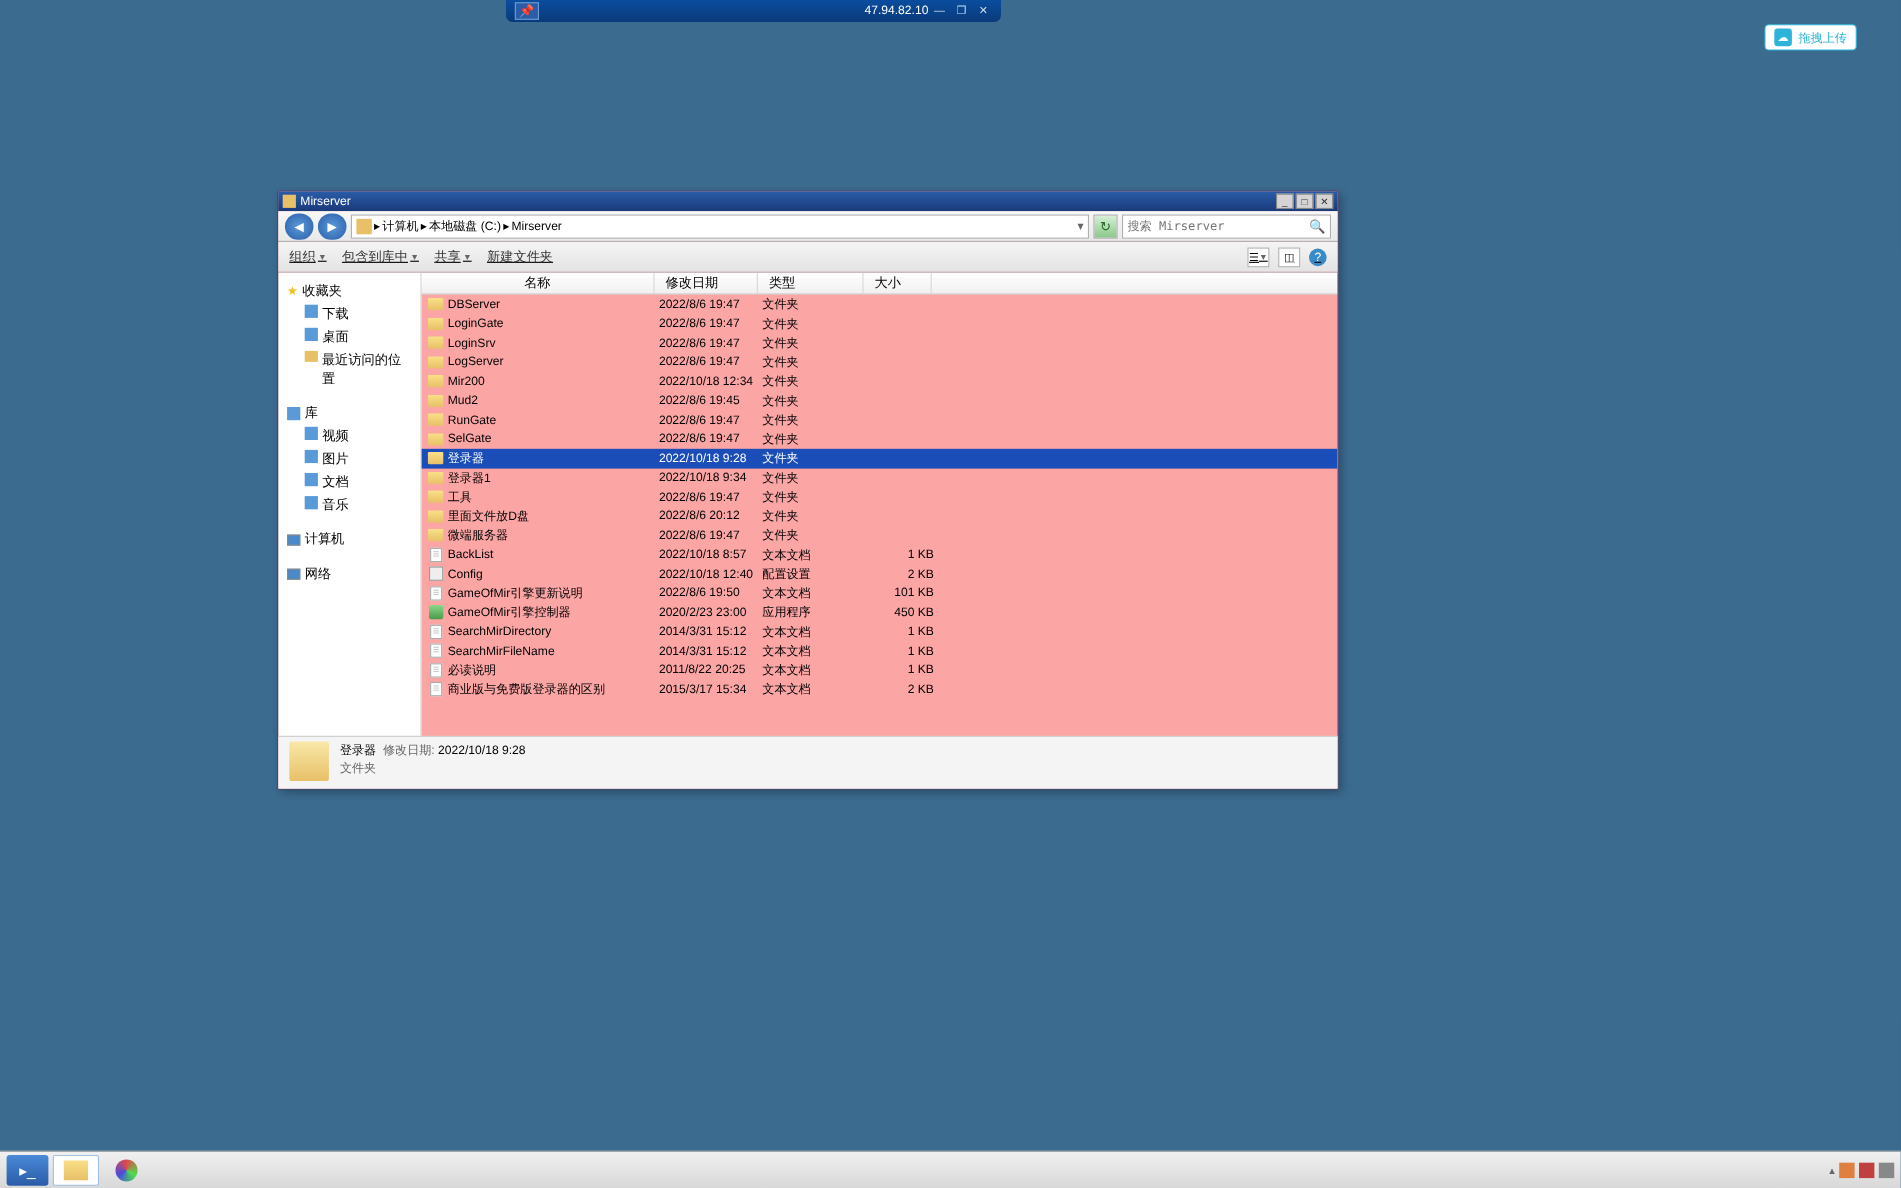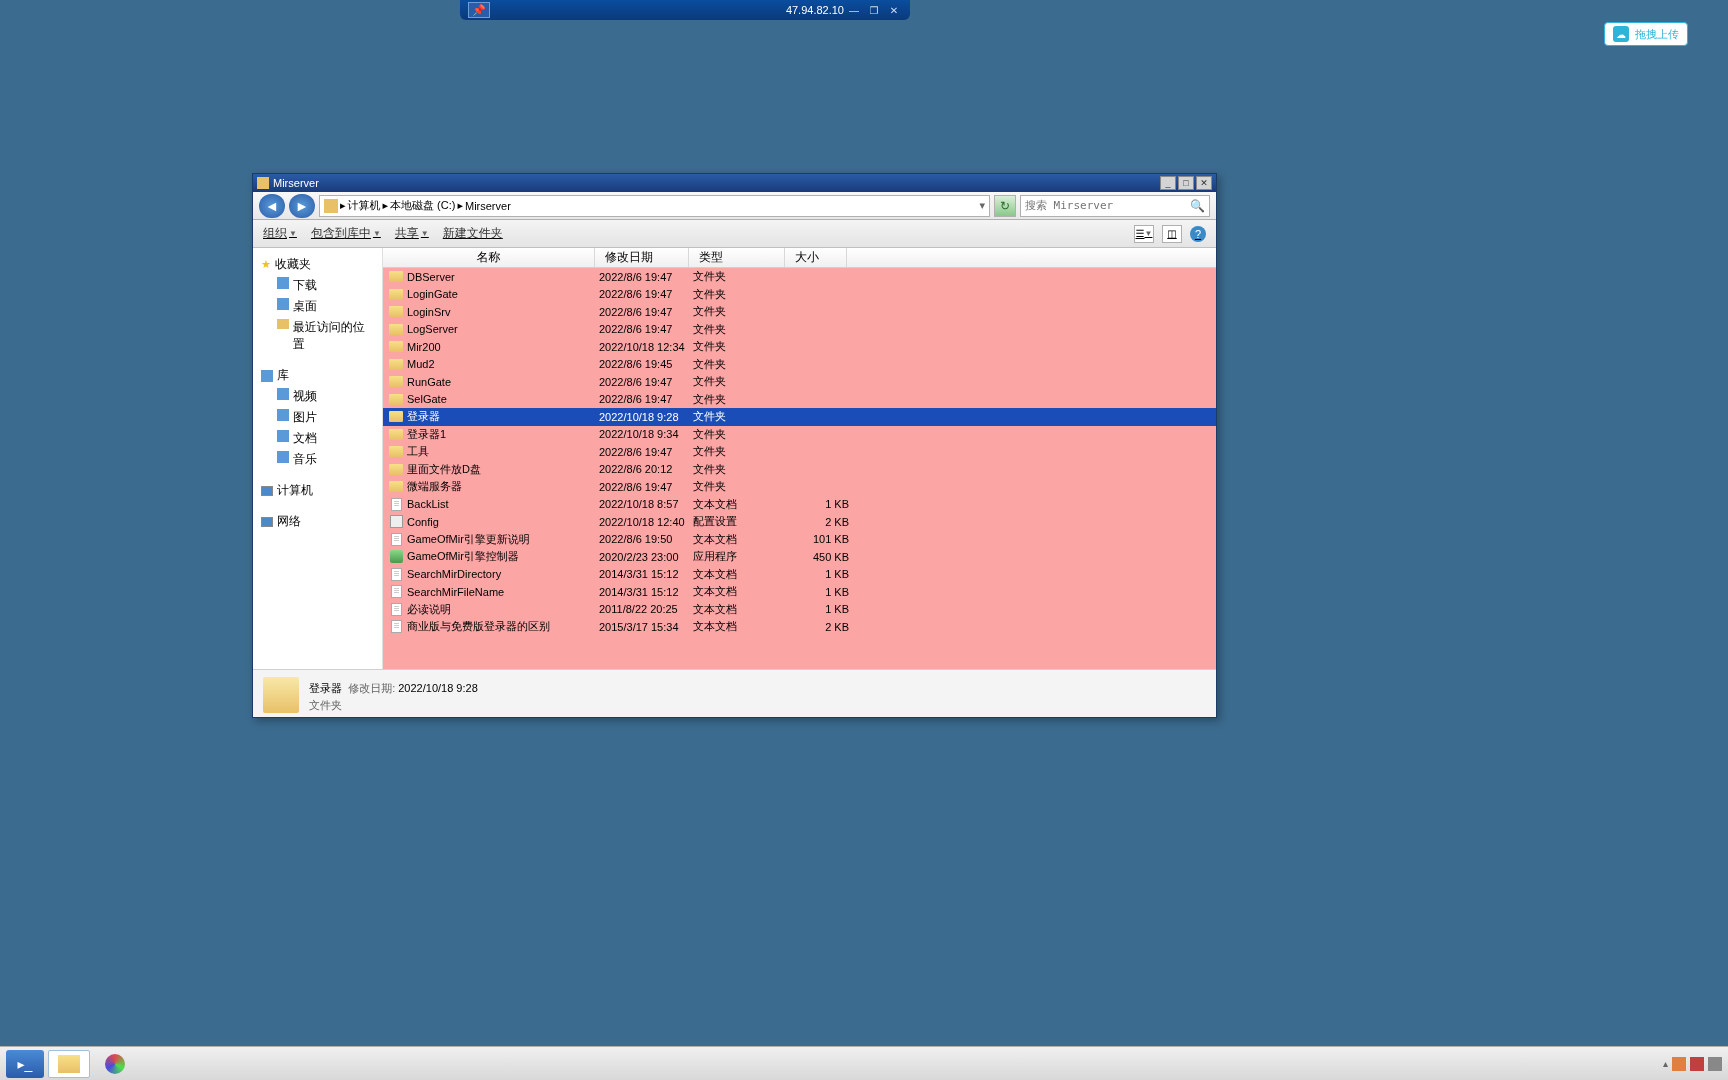--- a/index.html
+++ b/index.html
@@ -70,21 +70,21 @@
 .file-icon::after { content: ''; position: absolute; top: 2px; left: 2px; right: 2px; height: 1px; background: #ccc; box-shadow: 0 2px #ccc, 0 4px #ccc; }
 .cfg-icon { width: 13px; height: 13px; background: #eee; border: 1px solid #999; }
 .chm-icon { width: 13px; height: 13px; background: #f0e0a0; border: 1px solid #c8a040; }
 .exe-icon { width: 13px; height: 13px; background: linear-gradient(#8ad88a, #4a9a4a); border-radius: 2px; }
 .cell-name { width: 192px; overflow: hidden; white-space: nowrap; }
 .cell-date { width: 94px; }
 .cell-type { width: 96px; overflow: hidden; white-space: nowrap; }
 .cell-size { width: 60px; text-align: right; }
 
 
-.statusbar { height: 48px; border-top: 1px solid #d0d0d0; background: #f4f4f4; display: flex; align-items: flex-end; padding: 4px 10px; gap: 10px; font-size: 11px; }
+.statusbar { height: 48px; border-top: 1px solid #d0d0d0; background: #f4f4f4; display: flex; align-items: flex-start; padding: 4px 10px; gap: 10px; font-size: 11px; }
 .status-icon { width: 36px; height: 36px; background: linear-gradient(#f8e8a8, #e8c068); border-radius: 2px; }
 .status-text { line-height: 1.5; }
 
 
 .taskbar { position: absolute; bottom: 0; left: 0; right: 0; height: 34px; background: linear-gradient(#f0f0f0, #d8d8d8); border-top: 1px solid #b0b0b0; display: flex; align-items: center; padding: 0 6px; }
 .start-btn { width: 38px; height: 28px; background: linear-gradient(#4a8ad8, #2a5ca8); border-radius: 3px; display: flex; align-items: center; justify-content: center; color: #fff; font-size: 14px; }
 .task-item { width: 42px; height: 28px; display: flex; align-items: center; justify-content: center; margin-left: 4px; }
 .task-item.active { background: #fff; border: 1px solid #a0c0e0; border-radius: 2px; }
 .task-folder { width: 22px; height: 18px; background: linear-gradient(#f8e088, #e8c068); }
 .task-cloud { width: 20px; height: 20px; border-radius: 50%; background: conic-gradient(#e04a4a, #4ae04a, #4a4ae0, #e04a4a); }

